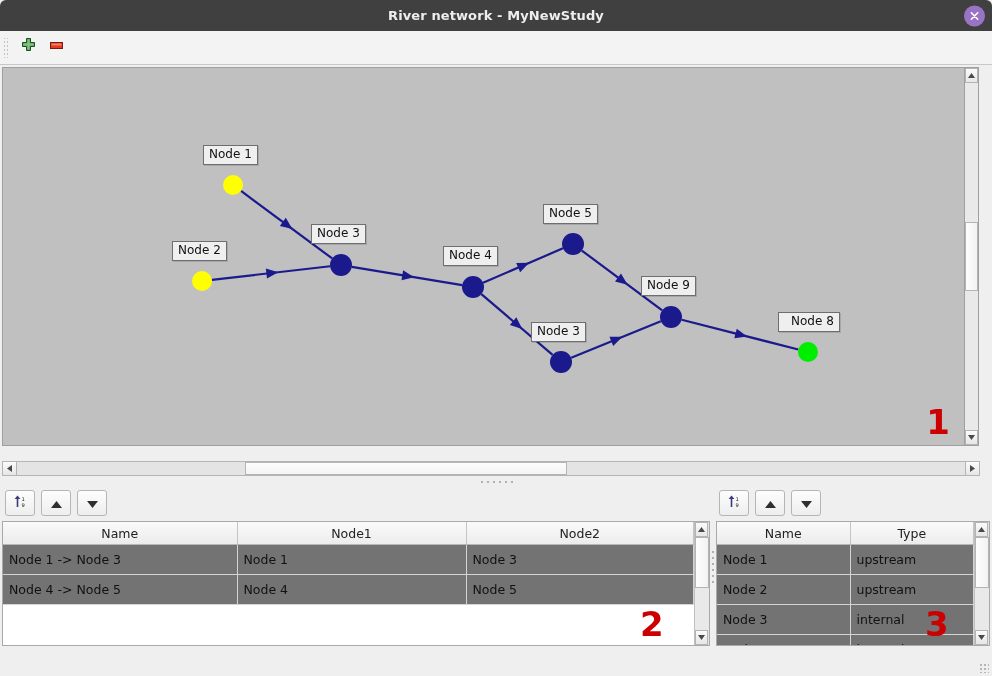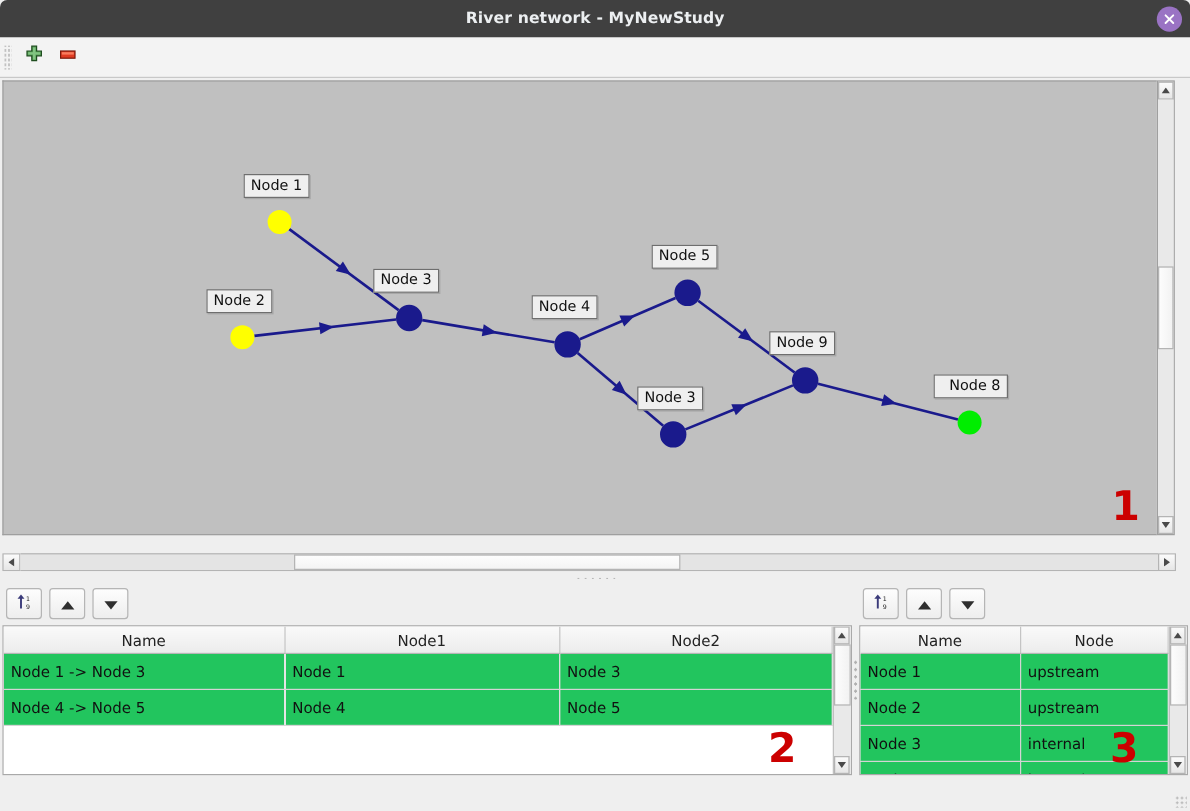--- a/index.html
+++ b/index.html
@@ -274,21 +274,21 @@
     height: 22px;
     text-align: center;
     padding: 0;
   }
   table.grid td {
     border-right: 1px solid #d4d4d4;
     border-bottom: 1px solid #d4d4d4;
     height: 29px;
     padding: 0 6px;
     color: #111;
-    background: #22c55e;
+    background: #737373;
     white-space: nowrap;
     overflow: hidden;
     text-overflow: ellipsis;
   }
   table.grid tr:last-child td { border-bottom: 1px solid #d4d4d4; }
 
   .tbl-vscroll {
     width: 15px;
     flex: 0 0 auto;
     background: #e4e4e4;
@@ -548,21 +548,21 @@
       <div class="table-box">
         <div class="table-scrollarea">
           <table class="grid">
             <colgroup>
                 <col style="width:133px">
                 <col>
               </colgroup>
             <thead>
                 <tr id="node-head">
                   <th>Name</th>
-                  <th>Node</th>
+                  <th>Type</th>
                 </tr>
               </thead>
             <tbody id="node-body">
                 <tr>
                   <td>Node 1</td>
                   <td>upstream</td>
                 </tr>
                 <tr>
                   <td>Node 2</td>
                   <td>upstream</td>

